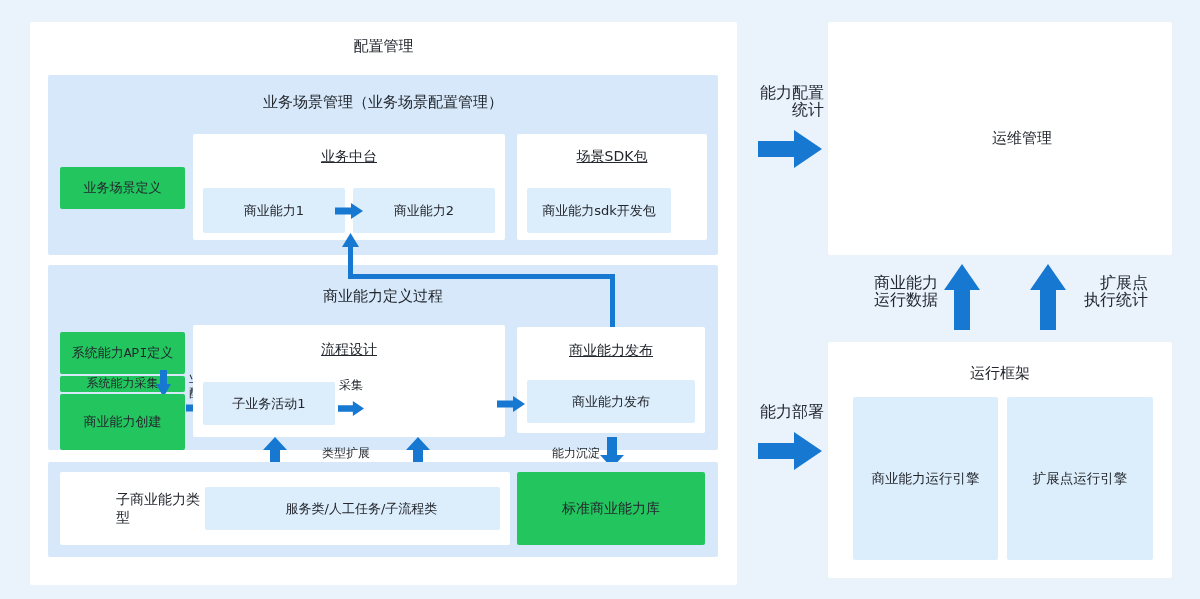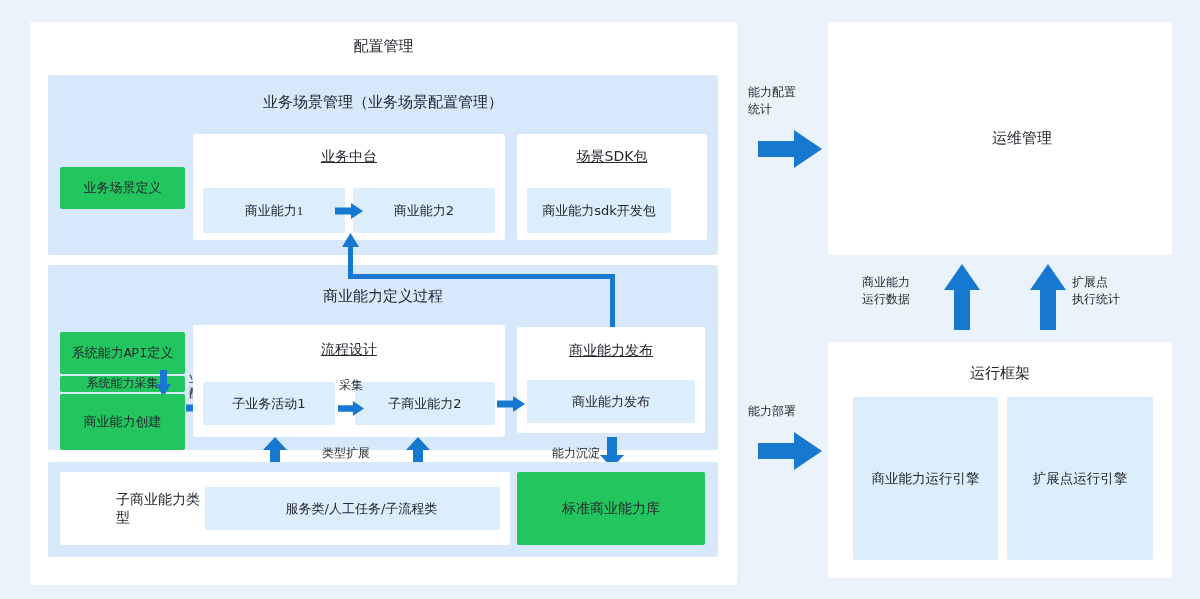--- a/index.html
+++ b/index.html
@@ -11,21 +11,21 @@
   }
   #stage { position:relative; width:1200px; height:599px; overflow:hidden; }
   .abs { position:absolute; }
   .panel { background:#ffffff; border-radius:2px; }
   .section { background:#d6e8f9; border-radius:2px; }
   .wbox { background:#22c55e; border-radius:2px; display:flex; align-items:center; justify-content:center; font-size:13px;font-family:Liberation Mono, monospace; }
   .chip { background:#dcedfb; border-radius:2px; display:flex; align-items:center; justify-content:center; font-size:13px; }
   .sec-title { position:absolute; left:0; right:0; text-align:center; font-size:15px; }
   .box-title { position:absolute; left:0; right:0; text-align:center; font-size:14px;text-decoration:underline; }
   .small { font-size:12px; line-height:15px; }
-  .lbl2 { text-align:left; font-size:12px; line-height:17px; }
+  .lbl2 { text-align:right; font-size:16px; line-height:17px; }
   svg.arrow { display:block; }
   svg.arrow path { fill:#1778d2; }
   .seg { position:absolute; background:#1778d2; }
   .ctr { display:flex; align-items:center; justify-content:center;padding-left:44px; }
 </style>
 </head>
 <body>
 
 <div id="stage">
 
@@ -34,21 +34,21 @@
   </div>
 
   <div class="abs section" style="left:48px; top:75px; width:670px; height:180px;">
     <div class="sec-title" style="top:18px;">业务场景管理（业务场景配置管理）</div>
   </div>
 
   <div class="abs wbox" style="left:60px; top:167px; width:125px; height:42px;">业务场景定义</div>
 
   <div class="abs panel" style="left:193px; top:134px; width:312px; height:106px;">
     <div class="box-title" style="top:14px;">业务中台</div>
-    <div class="abs chip" style="left:10px; top:54px; width:142px; height:45px;font-family:Liberation Serif, serif;">商业能力1</div>
+    <div class="abs chip" style="left:10px; top:54px; width:142px; height:45px;">商业能力1</div>
     <div class="abs chip" style="left:160px; top:54px; width:142px; height:45px;">商业能力2</div>
     <svg class="arrow abs" style="left:141px; top:69px;" width="30" height="16" viewBox="0 0 28 16">
         <path d="M0 4.5 H16 V0 L28 8 L16 16 V11.5 H0 Z"></path>
       </svg>
   </div>
 
   <div class="abs panel" style="left:517px; top:134px; width:190px; height:106px;">
     <div class="box-title" style="top:14px;">场景SDK包</div>
     <div class="abs chip" style="left:10px; top:54px; width:144px; height:45px;">商业能力sdk开发包</div>
   </div>
@@ -75,21 +75,20 @@
     <div>业务</div>
     <div>配置</div>
   </div>
   <svg class="arrow abs" style="left:185px; top:400px;" width="30" height="16" viewBox="0 0 28 16">
       <path d="M0 4.5 H16 V0 L28 8 L16 16 V11.5 H0 Z"></path>
     </svg>
 
   <div class="abs panel" style="left:193px; top:325px; width:312px; height:112px;">
     <div class="box-title" style="top:16px;">流程设计</div>
     <div class="abs chip" style="left:10px; top:57px; width:132px; height:43px;">子业务活动1</div>
-    <div class="abs chip" style="left:162px; top:57px; width:140px; height:43px;">子商业能力2</div>
     <div class="abs small" style="left:143px; top:53px; width:30px; text-align:center;">采集</div>
     <div class="abs" style="left:145px; top:76px;">
       <svg class="arrow" width="26" height="15" viewBox="0 0 28 16">
           <path d="M0 4.5 H16 V0 L28 8 L16 16 V11.5 H0 Z"></path>
         </svg>
     </div>
   </div>
 
   <div class="abs panel" style="left:517px; top:327px; width:188px; height:106px;">
     <div class="box-title" style="top:15px;">商业能力发布</div>

